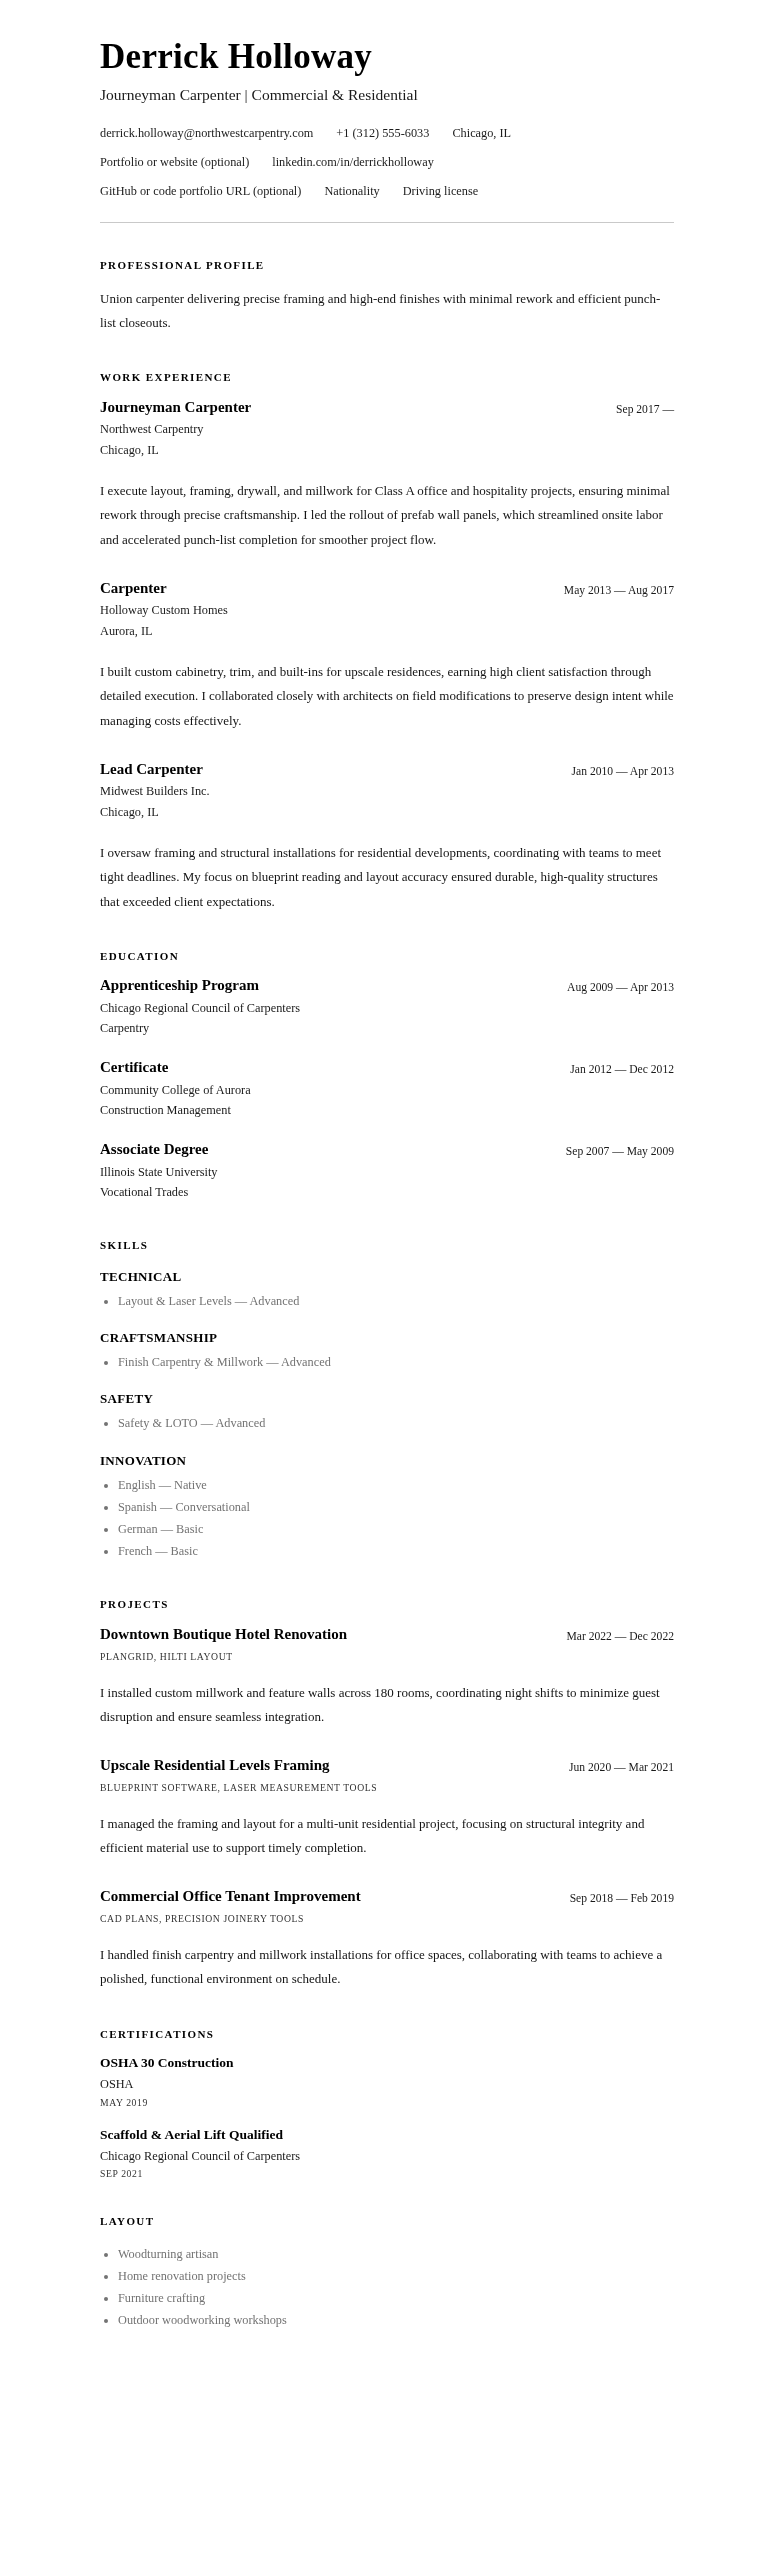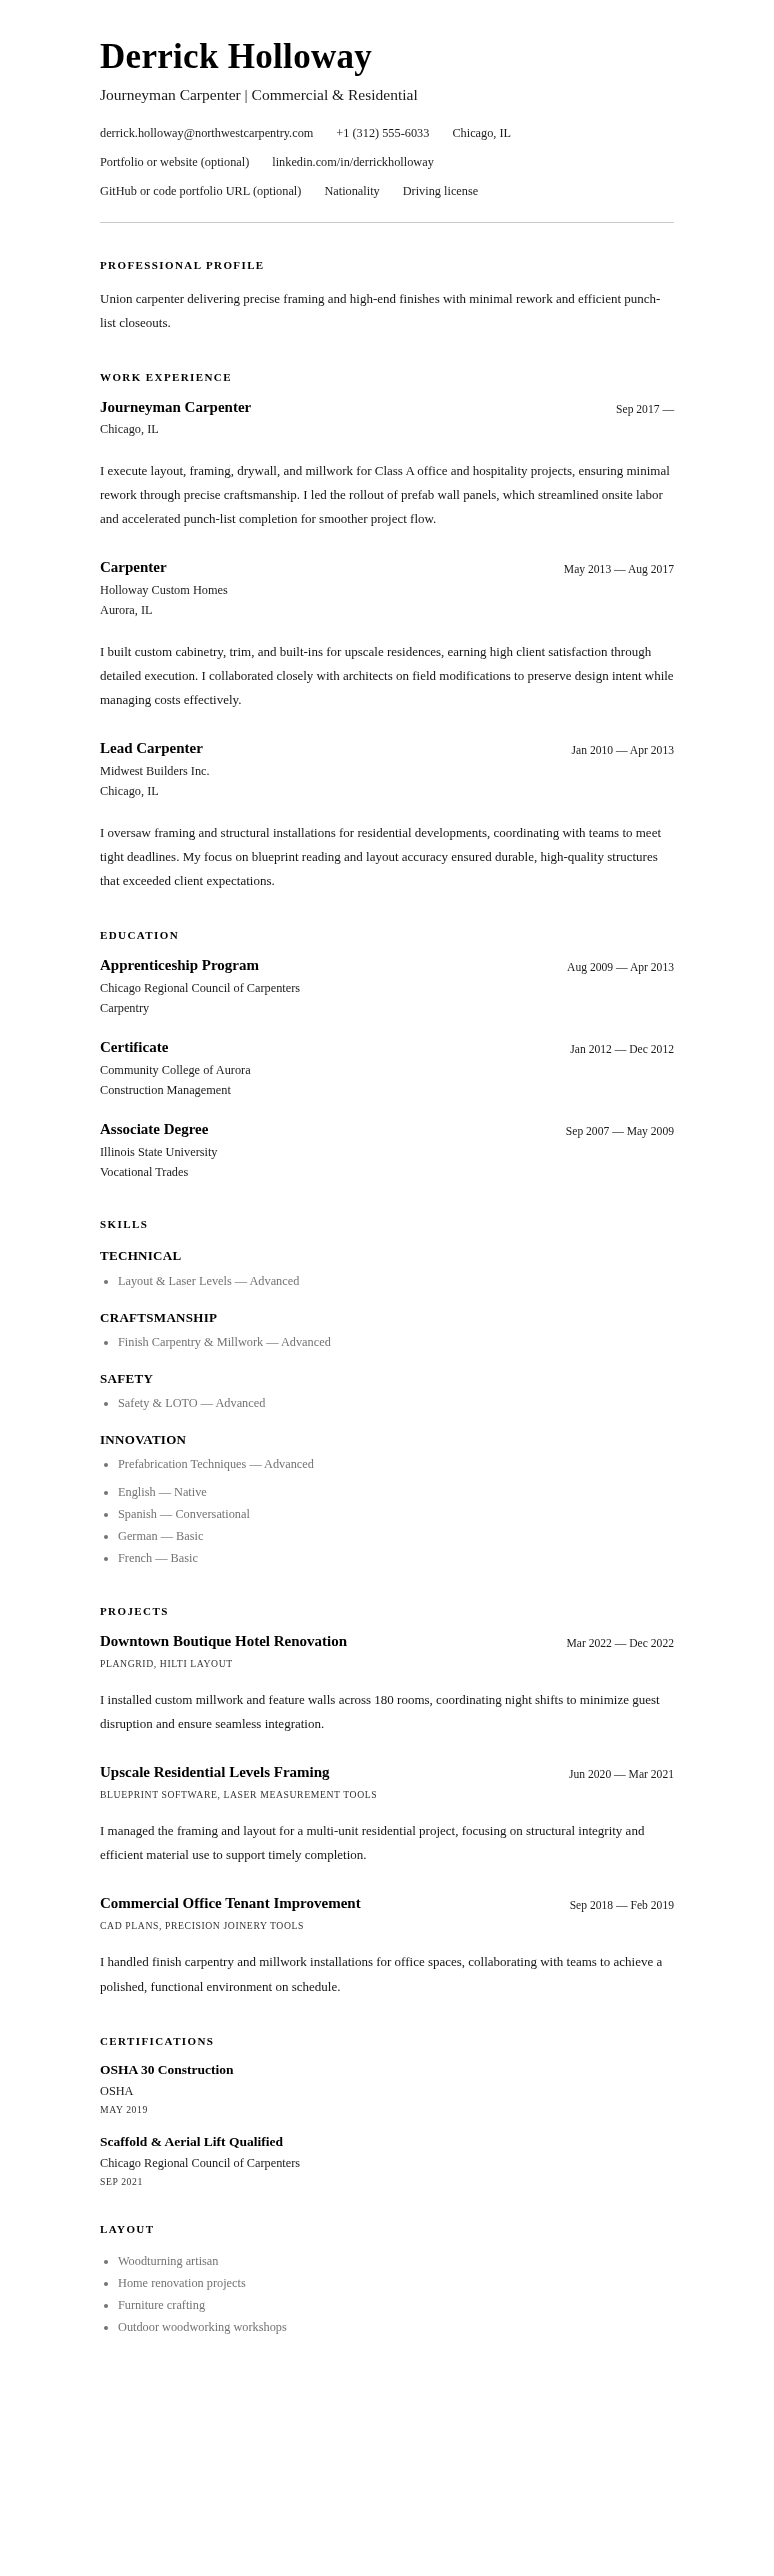--- a/index.html
+++ b/index.html
@@ -151,20 +151,21 @@
   </section>
 
   <section>
     <h2 class="section-title">WORK EXPERIENCE</h2>
 
     <article class="entry">
       <div class="entry-head">
         <h3 class="entry-title">Journeyman Carpenter</h3>
         <span class="entry-dates">Sep 2017 —</span>
       </div>
+      <div class="entry-sub">Northwest Carpentry</div>
       <div class="entry-sub">Chicago, IL</div>
       <p class="entry-desc">I execute layout, framing, drywall, and millwork for Class A office and hospitality projects, ensuring minimal rework through precise craftsmanship. I led the rollout of prefab wall panels, which streamlined onsite labor and accelerated punch-list completion for smoother project flow.</p>
     </article>
 
     <article class="entry">
       <div class="entry-head">
         <h3 class="entry-title">Carpenter</h3>
         <span class="entry-dates">May 2013 — Aug 2017</span>
       </div>
       <div class="entry-sub">Holloway Custom Homes</div>
@@ -233,23 +234,20 @@
 
     <div>
       <h3 class="skill-cat-title">SAFETY</h3>
       <ul class="plain-list">
         <li>Safety &amp; LOTO — Advanced</li>
       </ul>
     </div>
 
     <div>
       <h3 class="skill-cat-title">INNOVATION</h3>
-      <ul class="plain-list">
-        <li>Prefabrication Techniques — Advanced</li>
-      </ul>
     </div>
   </section>
 
   <section>
     <ul class="plain-list">
       <li>English — Native</li>
       <li>Spanish — Conversational</li>
       <li>German — Basic</li>
       <li>French — Basic</li>
     </ul>

